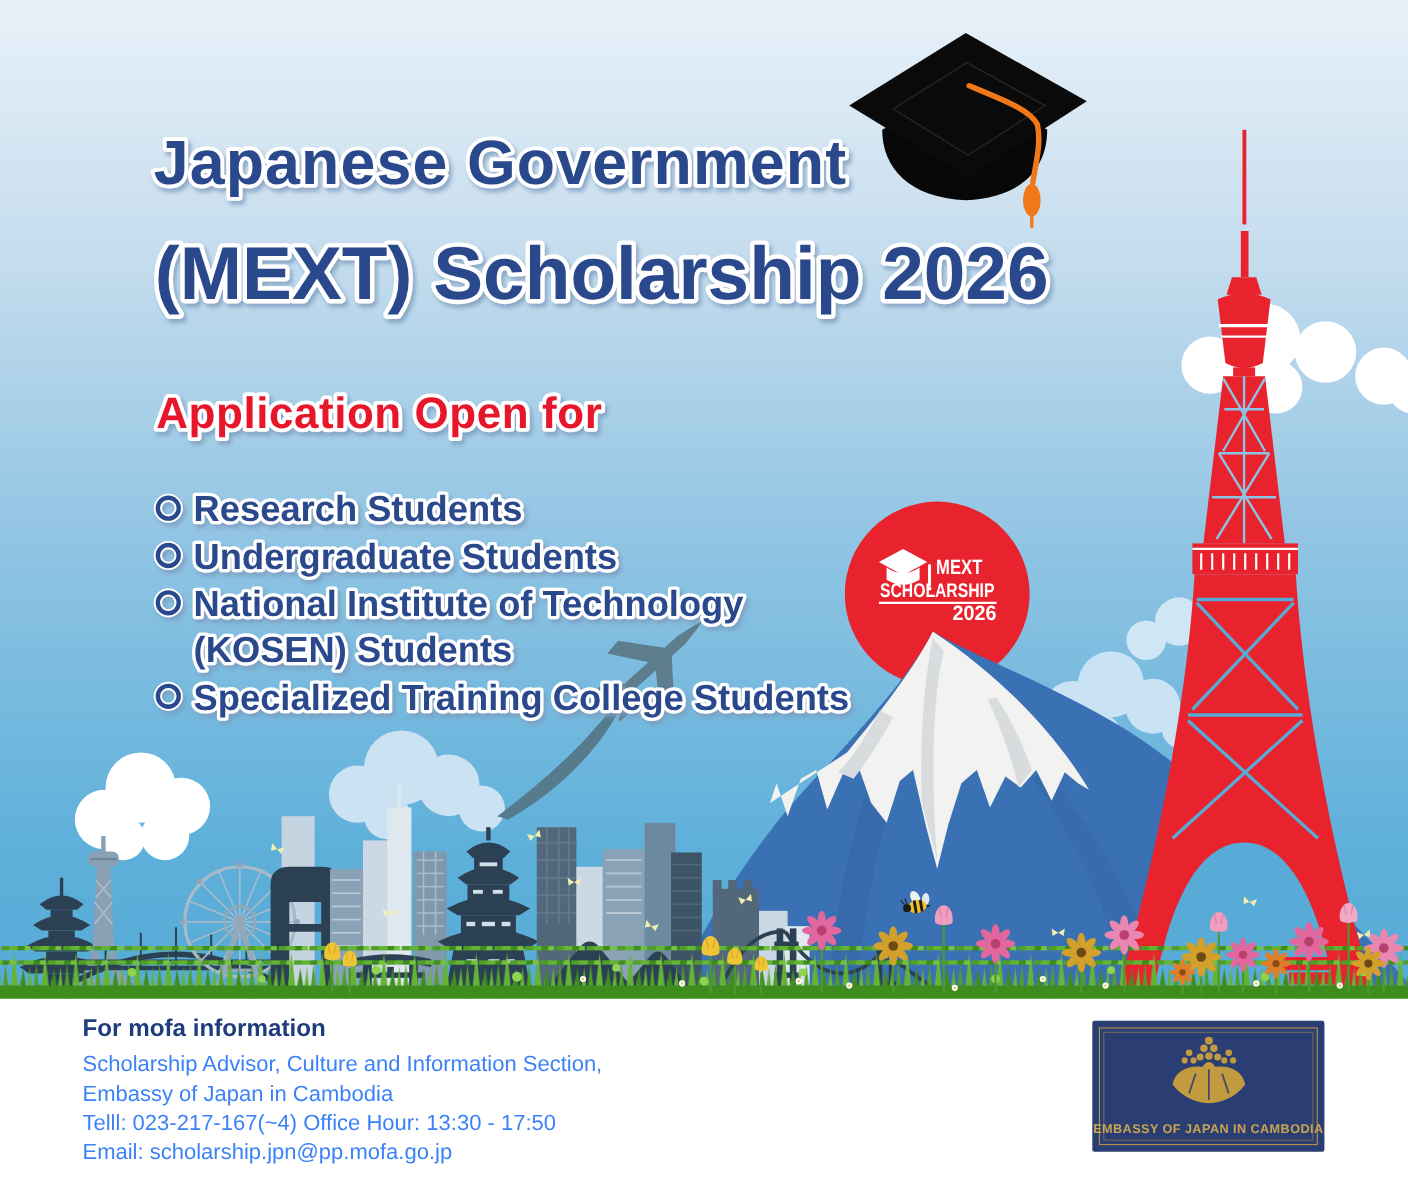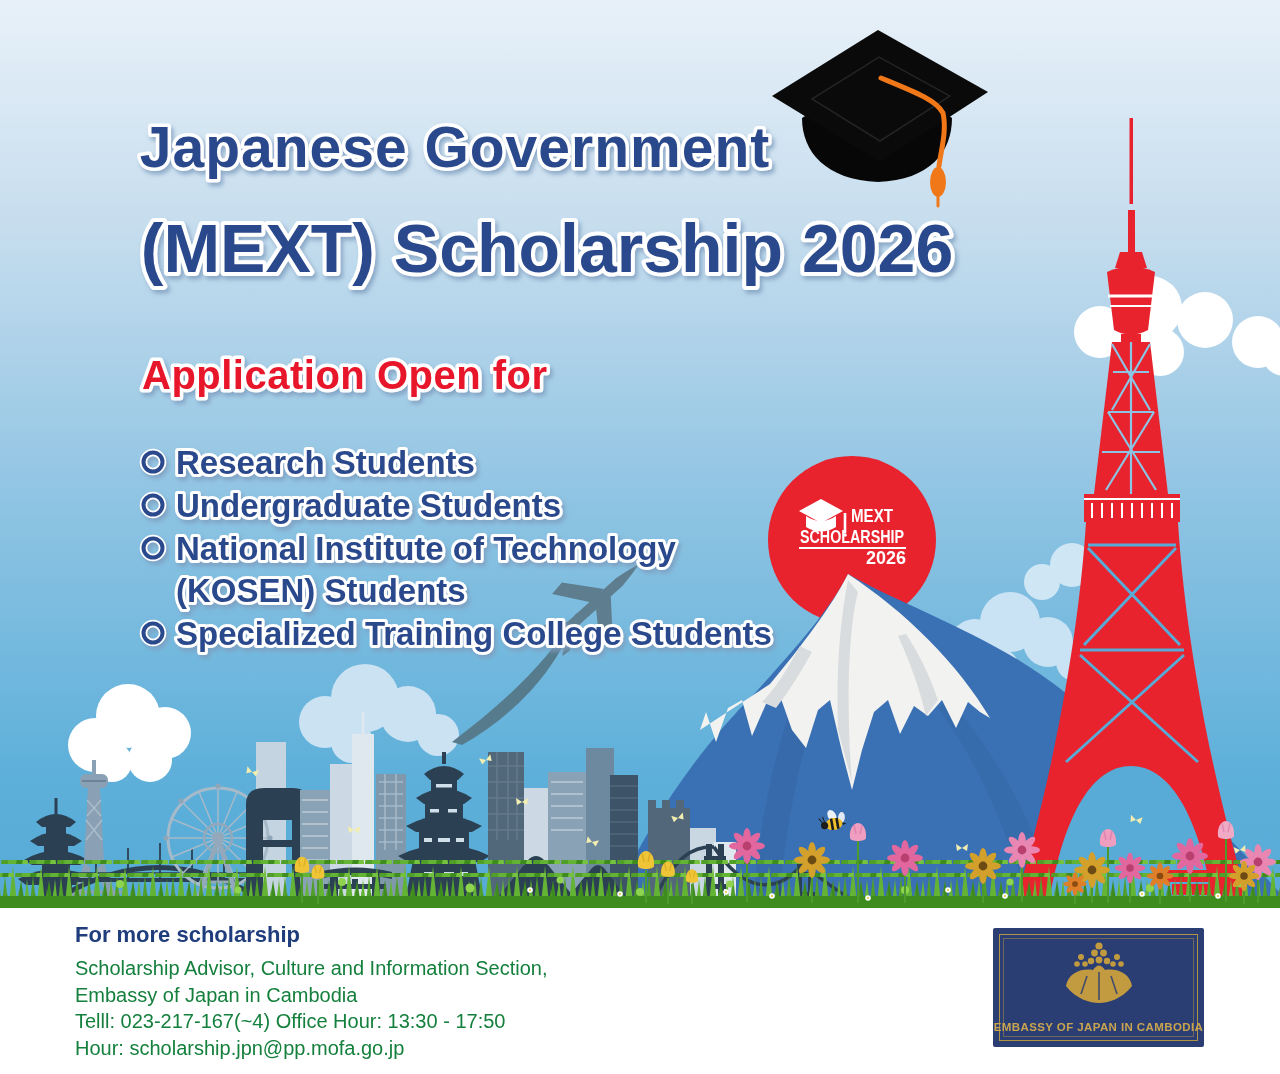--- a/index.html
+++ b/index.html
@@ -10,21 +10,21 @@
   
   .t-outline{font-family:"Liberation Sans",sans-serif;font-weight:bold;
              stroke:#ffffff;paint-order:stroke;stroke-linejoin:round;}
   .t-title{fill:#2c4a8c;}
   .t-red{fill:#e8192b;}
   .t-badge{font-family:"Liberation Sans",sans-serif;font-weight:bold;fill:#ffffff;}
 
   
   .footer{position:absolute;left:75px;top:922px;color:#27417e;}
   .f-head{font-size:22px;font-weight:bold;color:#1f3c7c;margin-bottom:7px;}
-  .f-line{font-size:20px;line-height:26.5px;color:#15803d;}
+  .f-line{font-size:20px;line-height:26.5px;color:#3b82f6;}
 
   
   .plaque{position:absolute;left:993px;top:928px;width:211px;height:119px;
           background:#2b3e73;border-radius:2px;}
   .plaque-b1{position:absolute;inset:6px;border:1.5px solid #c09a3e;opacity:.9;}
   .plaque-b2{position:absolute;inset:10px;border:1px solid #c09a3e;opacity:.45;}
   .plaque-crest{position:absolute;left:50%;top:10px;transform:translateX(-50%);}
   .plaque-label{position:absolute;left:0;right:0;bottom:14px;text-align:center;
                 color:#c9a450;font-size:11.5px;font-weight:bold;letter-spacing:.4px;}
 </style>
@@ -519,25 +519,25 @@
     </g>
     <text class="t-outline t-title" x="176" y="474" font-size="33" stroke-width="6">Research Students</text>
     <text class="t-outline t-title" x="176" y="517" font-size="33" stroke-width="6">Undergraduate Students</text>
     <text class="t-outline t-title" x="176" y="560" font-size="33" stroke-width="6">National Institute of Technology</text>
     <text class="t-outline t-title" x="176" y="602" font-size="33" stroke-width="6">(KOSEN) Students</text>
     <text class="t-outline t-title" x="176" y="645" font-size="33" stroke-width="6">Specialized Training College Students</text>
   </g>
 </svg>
 
 <div class="footer">
-  <div class="f-head">For more scholarship</div>
+  <div class="f-head">For mofa information</div>
   <div class="f-line">Scholarship Advisor, Culture and Information Section,</div>
   <div class="f-line">Embassy of Japan in Cambodia</div>
   <div class="f-line">Telll: 023-217-167(~4) Office Hour: 13:30 - 17:50</div>
-  <div class="f-line">Hour: scholarship.jpn@pp.mofa.go.jp</div>
+  <div class="f-line">Email: scholarship.jpn@pp.mofa.go.jp</div>
 </div>
 
 <div class="plaque">
   <div class="plaque-b1"></div>
   <div class="plaque-b2"></div>
   <svg class="plaque-crest" width="74" height="66" viewBox="0 0 74 66">
     <g transform="translate(37,36)" fill="#c29a40">
       <circle cx="0" cy="-28" r="3.6"></circle>
           <circle cx="-4.5" cy="-21" r="3.4"></circle>
           <circle cx="4.5" cy="-21" r="3.4"></circle>

